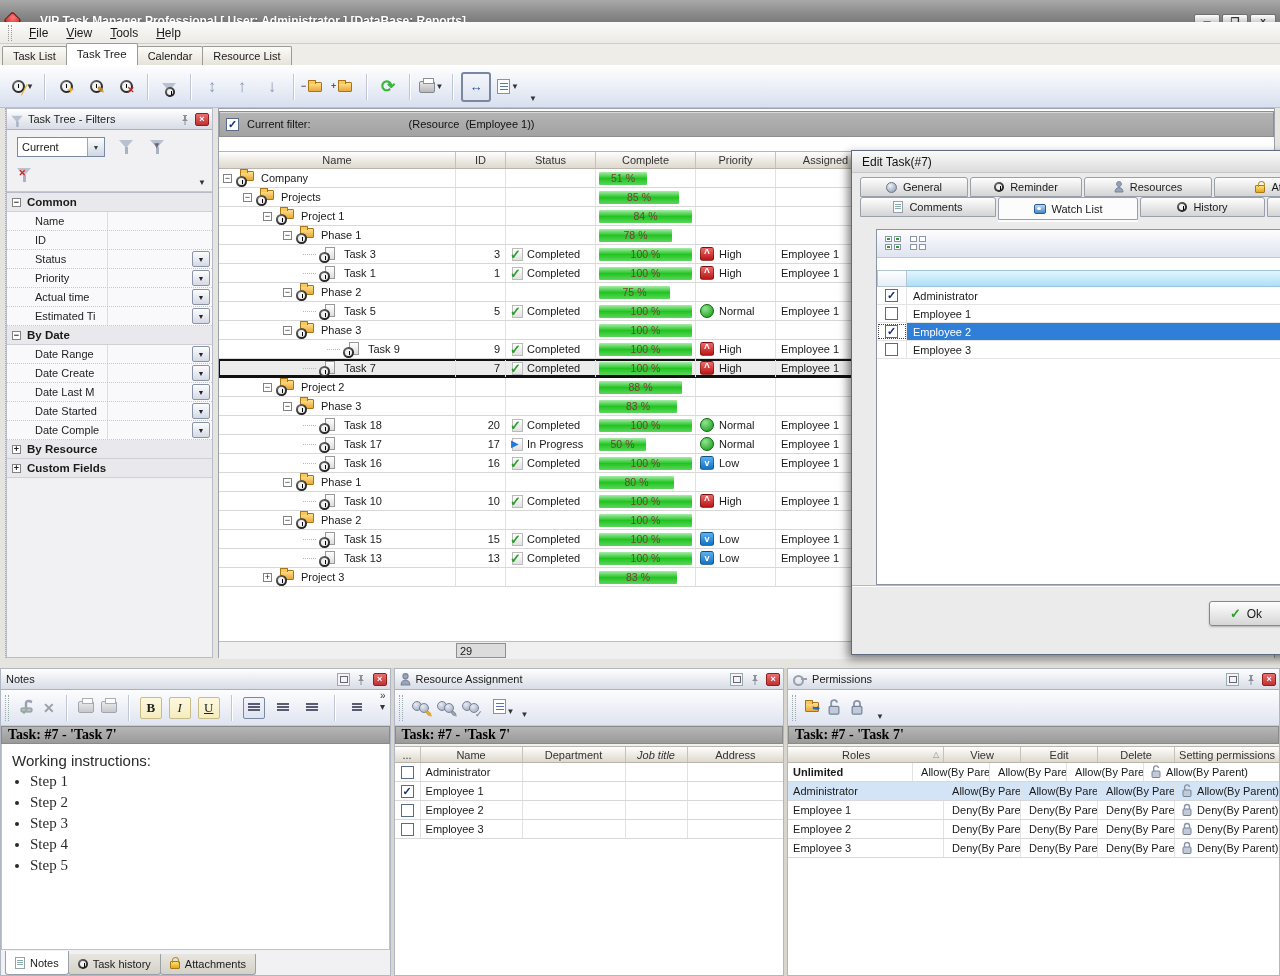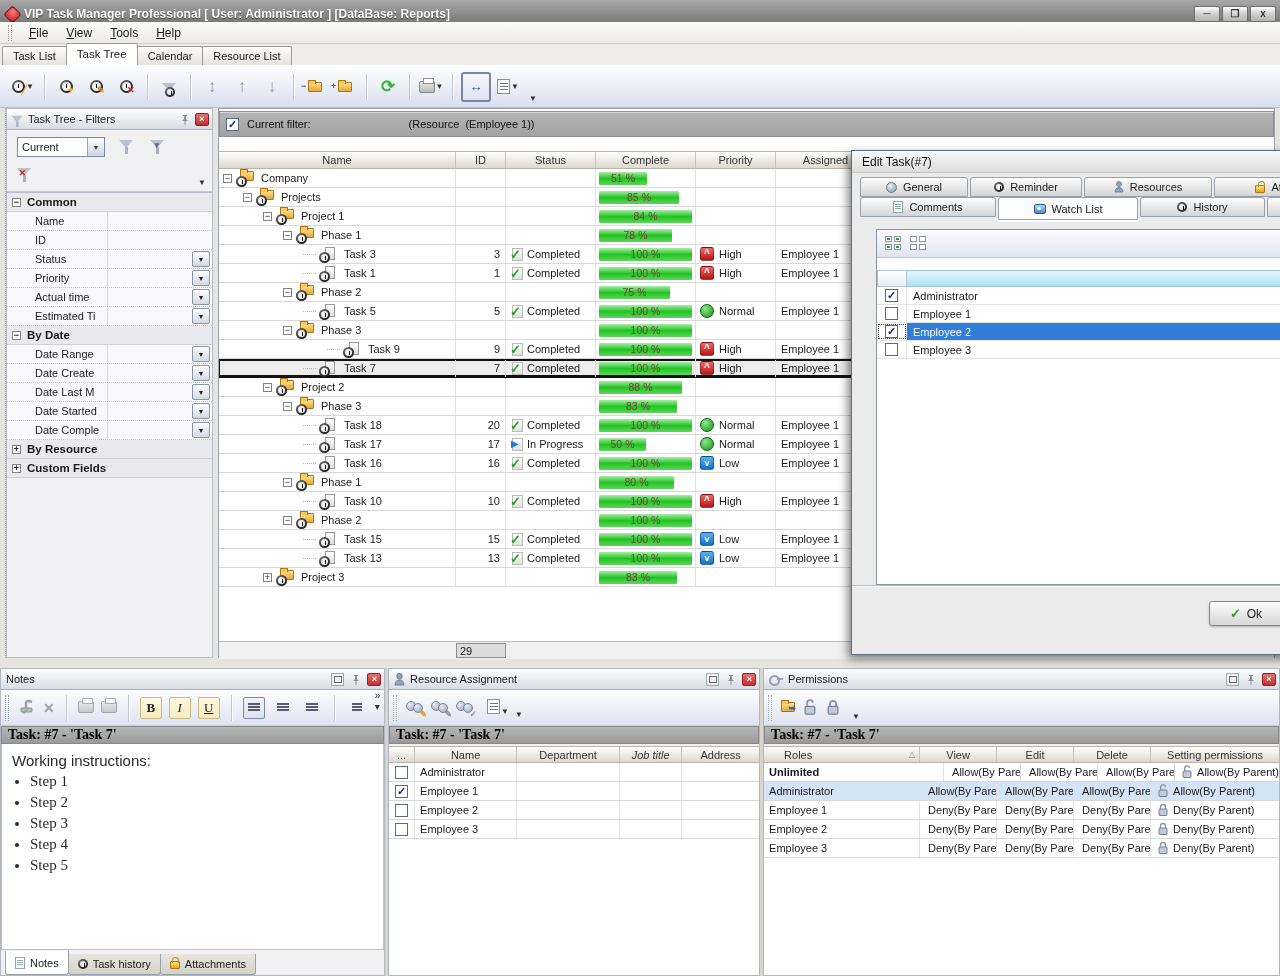--- a/index.html
+++ b/index.html
@@ -1,21 +1,21 @@
 <!DOCTYPE html>
 <html><head>
 <meta charset="utf-8">
 <style>
   *{margin:0;padding:0;box-sizing:border-box;}
   html,body{width:1280px;height:976px;overflow:hidden;}
   body{font-family:"Liberation Sans",sans-serif;font-size:11px;color:#1a1a1a;background:#e6e4de;}
   .screen{position:relative;width:1280px;height:976px;overflow:hidden;background:#e6e4de;}
 
   
-  .titlebar{position:absolute;left:0;top:0;width:1280px;height:22px;background:linear-gradient(#a9a9a9,#8d8d8d 45%,#6f6f6f);display:flex;align-items:center;padding:14px 4px;}
+  .titlebar{position:absolute;left:0;top:0;width:1280px;height:22px;background:linear-gradient(#a9a9a9,#8d8d8d 45%,#6f6f6f);display:flex;align-items:flex-start;padding:14px 4px;gap:16px;}
   .applogo{width:13px;height:13px;margin:0 5px 0 2px;background:radial-gradient(circle at 35% 30%,#ff7a7a,#c01818);border-radius:3px;transform:rotate(45deg);border:1px solid #7a0a0a;}
   .titletext{color:#fff;font-weight:bold;font-size:12px;text-shadow:0 1px 1px #444;flex:1;white-space:nowrap;overflow:hidden;}
   .winbtns{display:flex;gap:2px;}
   .winbtn{width:26px;height:16px;border:1px solid #6f6f6f;border-radius:2px;background:linear-gradient(#fdfdfd,#cfcfcf 50%,#b5b5b5);color:#333;font-size:10px;font-weight:bold;display:flex;align-items:center;justify-content:center;line-height:1;}
 
   
   .menubar{position:absolute;left:0;top:22px;width:1280px;height:22px;background:linear-gradient(#fbfbf9,#ebeae6);border-bottom:1px solid #d0cec8;display:flex;align-items:center;padding-left:8px;}
   .menugrip{width:4px;height:16px;border-left:1px dotted #9a9a9a;border-right:1px dotted #9a9a9a;margin-right:8px;}
   .menu-item{padding:3px 9px;font-size:12px;}
   .menu-item u{text-decoration:underline;}
@@ -1184,32 +1184,32 @@
             <svg width="16" height="17" viewBox="0 0 13 14">
               <path d="M4 6 V4 a2.5 2.5 0 0 1 5 0 V6" fill="none" stroke="#8a94a8" stroke-width="1.5"></path>
               <rect x="2.5" y="6" width="8" height="6.5" rx="1" fill="#c2cad8" stroke="#76829a"></rect>
             </svg>
           </span>
         <span class="tinydd">▼</span>
       </div>
       <div class="capbar">Task: #7 - 'Task 7'</div>
       <div class="gtable">
         <div class="gt-h">
-          <span class="gt-hc" style="width:156px;justify-content:center;padding-left:20px;">
+          <span class="gt-hc" style="width:156px;justify-content:center;padding-left:54px;">
               <span>Roles</span>
               <span class="sortglyph">△</span>
             </span>
           <span class="gt-hc" style="width:77px;">View</span>
           <span class="gt-hc" style="width:77px;">Edit</span>
           <span class="gt-hc" style="width:77px;">Delete</span>
           <span class="gt-hc" style="flex:1;border-right:none;direction:rtl;">Setting permissions</span>
         </div>
         <div id="perm-rows">
             <div class="gt-row permrow">
-              <span class="gt-c bold" style="width: 180px;">Unlimited</span>
+              <span class="gt-c bold" style="width: 125px;">Unlimited</span>
               <span class="gt-c lockcell" style="width: 77px;">
                 <svg width="14" height="14" viewBox="0 0 13 14">
                   <path d="M4.2 6 V3.6 A2.4 2.4 0 0 1 9 3" fill="none" stroke="#8a94a8" stroke-width="1.4"></path>
                   <rect x="2.5" y="6" width="8" height="6.5" rx="1" fill="#c2cad8" stroke="#76829a"></rect>
                 </svg>
                 <span>Allow(By Parent)</span>
               </span>
               <span class="gt-c lockcell" style="width: 77px;">
                 <svg width="14" height="14" viewBox="0 0 13 14">
                   <path d="M4.2 6 V3.6 A2.4 2.4 0 0 1 9 3" fill="none" stroke="#8a94a8" stroke-width="1.4"></path>

